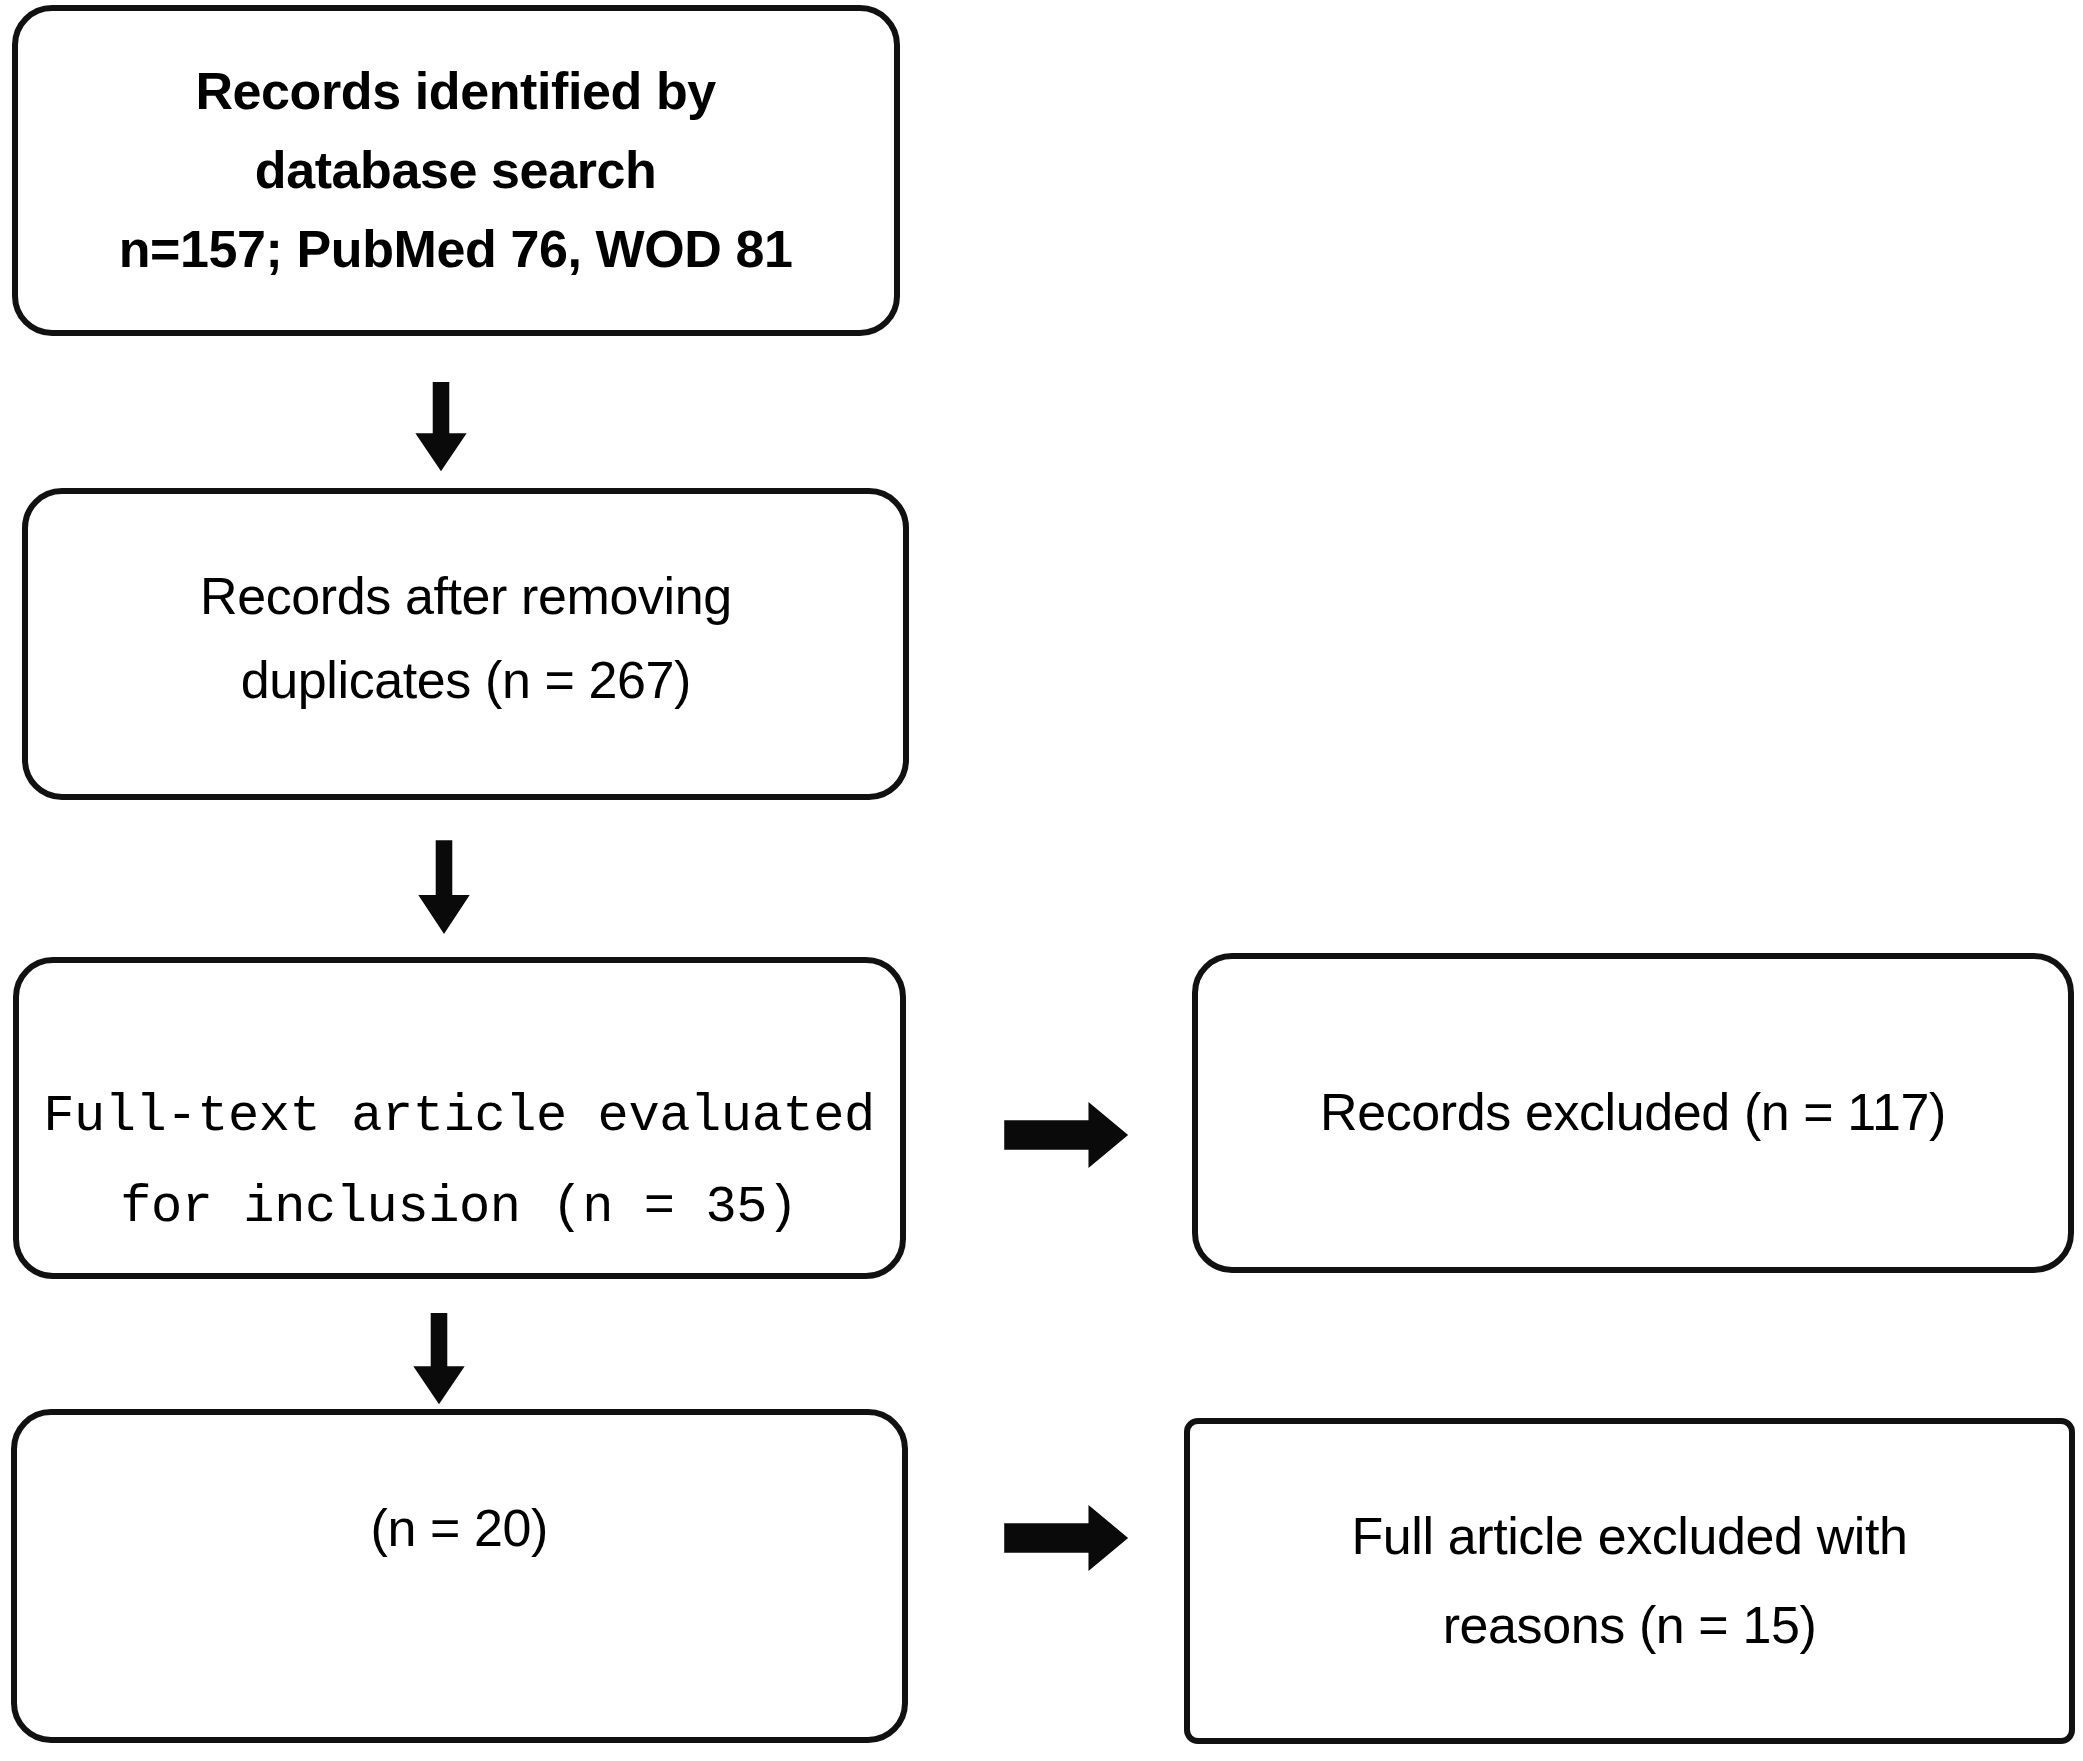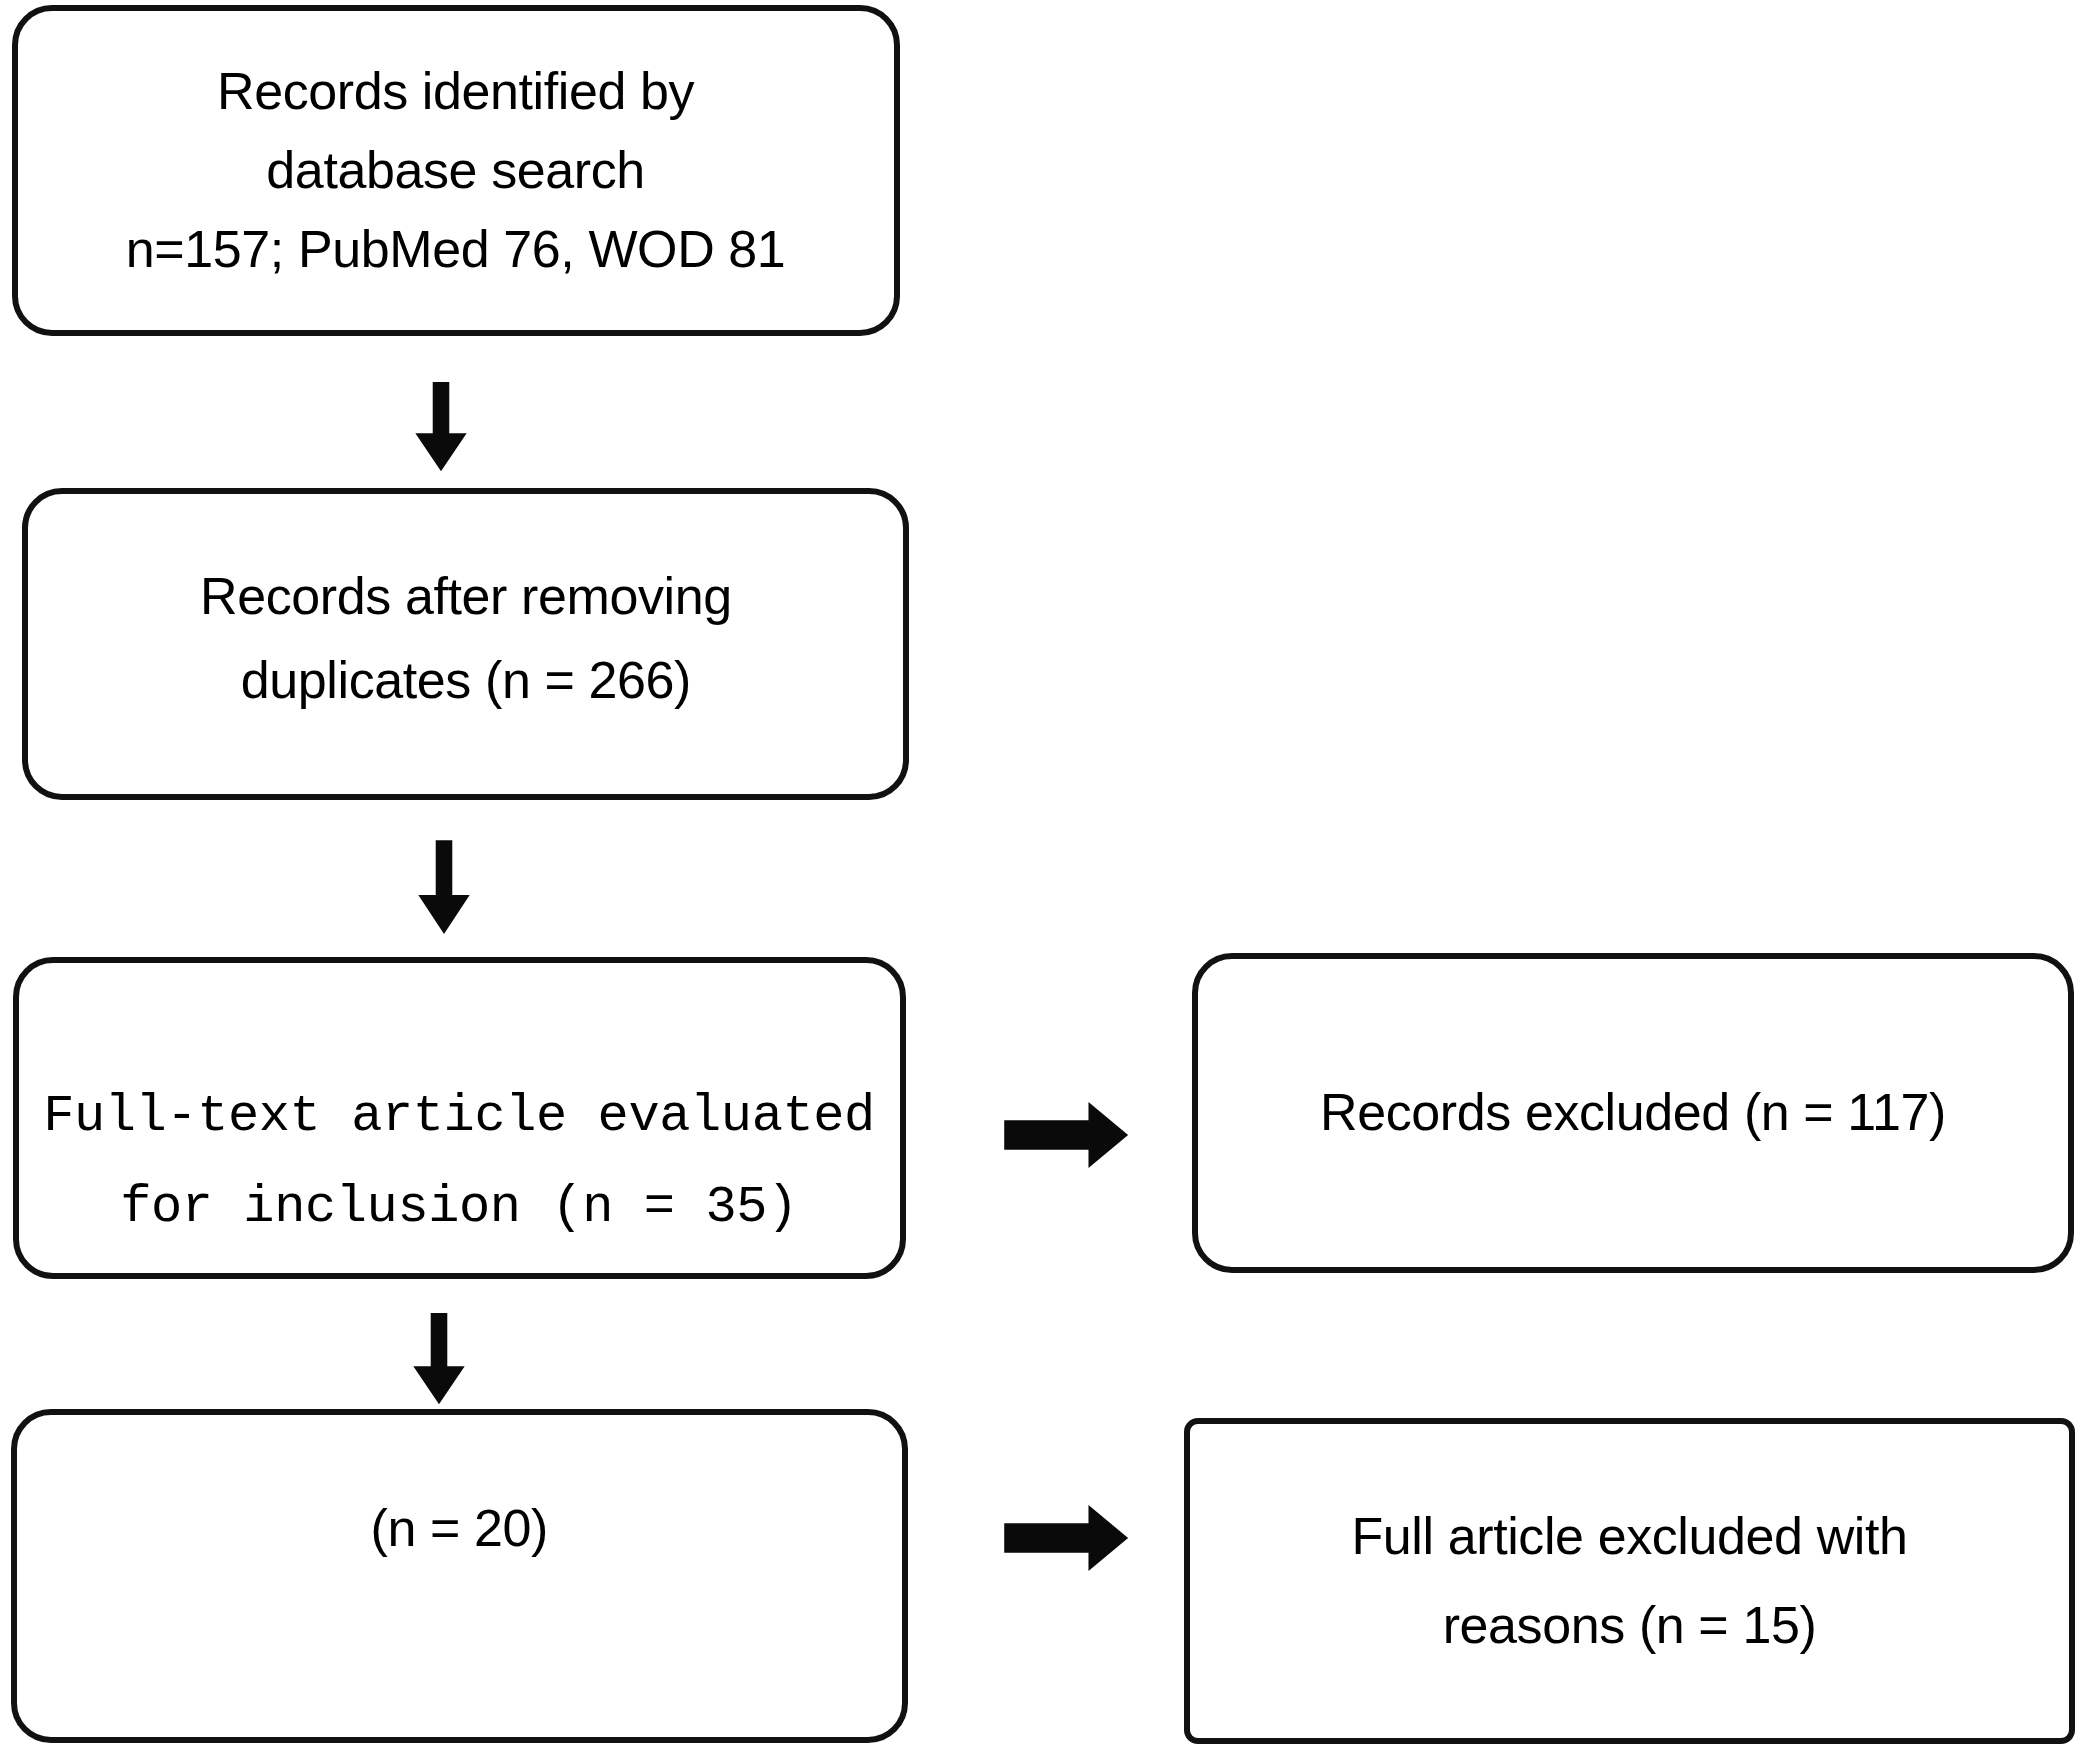--- a/index.html
+++ b/index.html
@@ -47,21 +47,21 @@
   #box-excluded     { left: 1192px; top: 941px; width: 882px; height: 320px; margin-top: 12px; }
   #box-included     { left: 10.8px;   top: 1409px; width: 897px; height: 334px;
                       justify-content: flex-start; padding-top: 71px; }
   #box-full-excluded{ left: 1184px; top: 1418px; width: 891px; height: 326px;
                       justify-content: flex-start; padding-top: 68px; border-radius: 14px; }
 
   #box-fulltext .box-line { line-height: 1.75; }
   #box-included .box-line { line-height: 1.62; }
   #box-full-excluded .box-line { line-height: 1.72; }
   #box-duplicates .box-line { line-height: 1.62; }
-  #box-identified .box-line { line-height: 1.52; }
+  #box-identified .box-line { line-height: 1.52; font-weight: bold; }
 
   
   .arrow {
     position: absolute;
   }
   .arrow svg { display: block; }
 </style>
 </head>
 <body>
 
@@ -74,21 +74,21 @@
   </div>
 
   <div class="arrow" id="arrow-1" style="left:412px; top:382px;">
     <svg width="58" height="91" viewBox="0 0 70 110">
       <path d="M25 0 L45 0 L45 62 L66 62 L35 108 L4 62 L25 62 Z" fill="#0a0a0a"></path>
     </svg>
   </div>
 
   <div class="flow-box" id="box-duplicates">
     <span class="box-line">Records after removing</span>
-    <span class="box-line">duplicates (n = 266)</span>
+    <span class="box-line">duplicates (n = 267)</span>
   </div>
 
   <div class="arrow" id="arrow-2" style="left:415px; top:840px;">
     <svg width="58" height="96" viewBox="0 0 70 115">
       <path d="M25 0 L45 0 L45 66 L66 66 L35 113 L4 66 L25 66 Z" fill="#0a0a0a"></path>
     </svg>
   </div>
 
   <div class="flow-box" id="box-fulltext">
     <span class="box-line">Full-text article evaluated</span>

